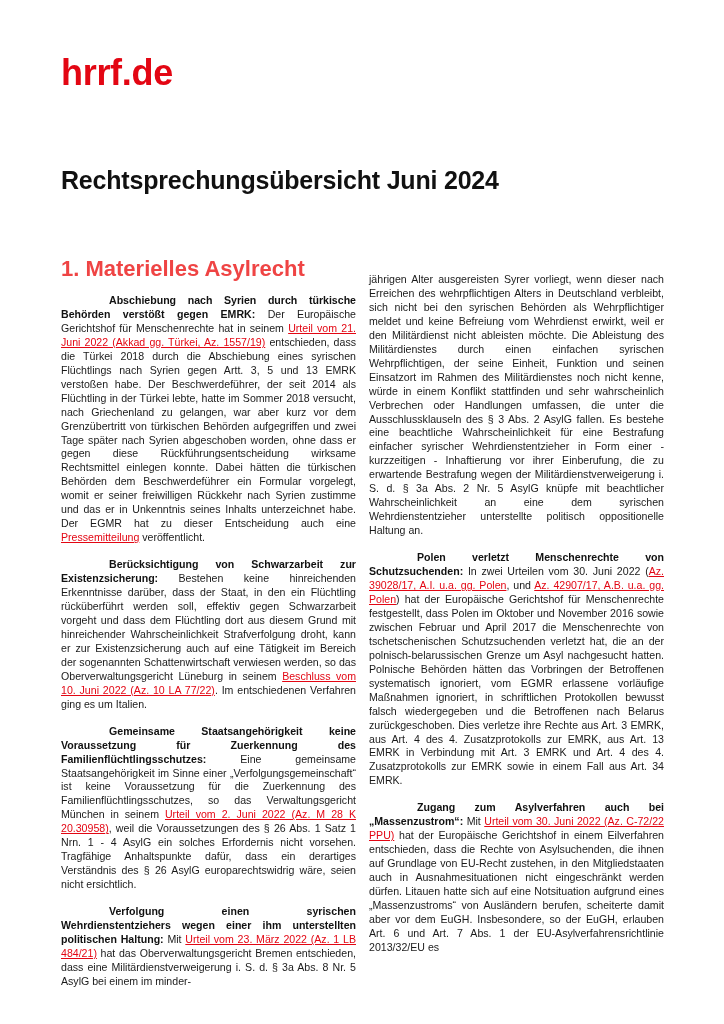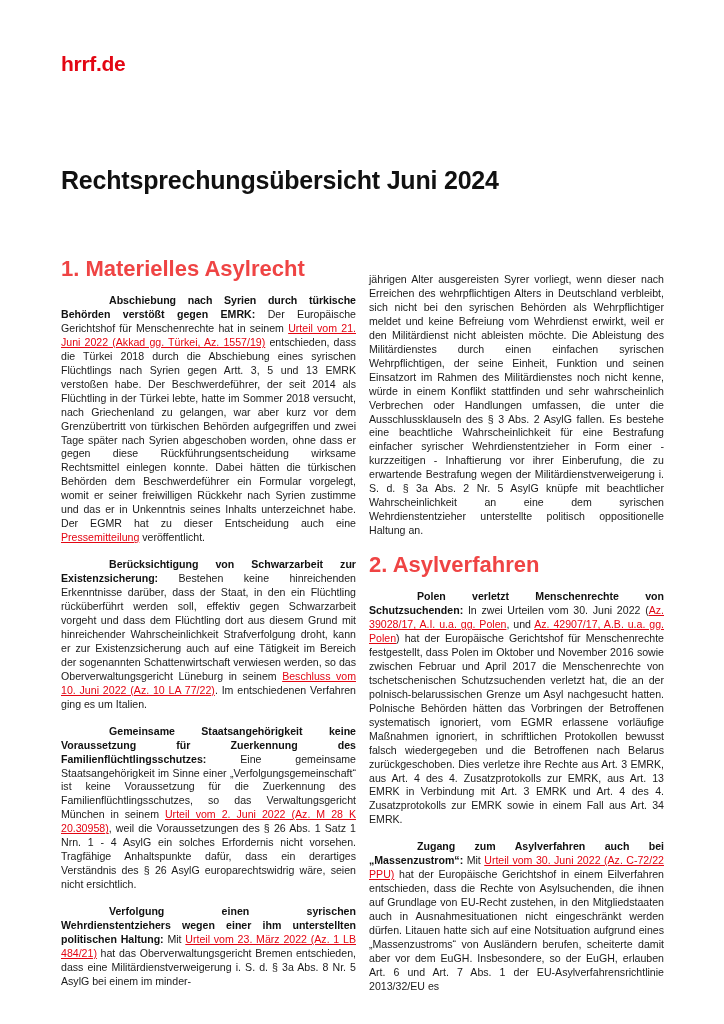--- a/index.html
+++ b/index.html
@@ -2,21 +2,21 @@
 <html><head>
 <meta charset="utf-8">
 <style>
   html, body { margin: 0; padding: 0; background: #ffffff; }
   body {
     width: 724px; height: 1024px; position: relative; overflow: hidden;
     font-family: "Liberation Sans", sans-serif; color: #1a1a1a;
   }
   .brand {
     position: absolute; left: 61px; top: 52px;
-    font-size: 21px; font-weight: bold; color: #e30613; letter-spacing: -0.3px;
+    font-size: 36px; font-weight: bold; color: #e30613; letter-spacing: -0.3px;
   }
   .title {
     position: absolute; left: 61px; top: 166px;
     font-size: 25px; font-weight: bold; color: #111; letter-spacing: -0.2px;
   }
   .col {
     position: absolute; top: 262px; width: 295px;
     font-size: 10.6px; line-height: 13.95px; text-align: justify;
     hyphens: manual;
   }
@@ -55,21 +55,20 @@
   <p class="entry" id="flow-entry">
     <span class="lead">Verfolgung einen syrischen Wehrdienstentziehers wegen einer ihm unterstellten politischen Haltung:</span><span> Mit </span><a class="link">Urteil vom 23. März 2022 (Az. 1 LB 484/21)</a><span id="flow-text"> hat das Oberverwaltungsgericht Bremen entschieden, dass eine Militärdienstverweigerung i. S. d. § 3a Abs. 8 Nr. 5 AsylG bei einem im minder-</span>
   </p>
 </div>
 
 <div class="col col-right">
   <p class="entry">
     <span id="flow-text-cont">jährigen Alter ausgereisten Syrer vorliegt, wenn dieser nach Erreichen des wehrpflichtigen Alters in Deutschland verbleibt, sich nicht bei den syrischen Behörden als Wehrpflichtiger meldet und keine Befreiung vom Wehrdienst erwirkt, weil er den Militärdienst nicht ableisten möchte. Die Ableistung des Militärdienstes durch einen einfachen syrischen Wehrpflichtigen, der seine Einheit, Funktion und seinen Einsatzort im Rahmen des Militärdienstes noch nicht kenne, würde in einem Konflikt stattfinden und sehr wahrscheinlich Verbrechen oder Handlungen umfassen, die unter die Ausschlussklauseln des § 3 Abs. 2 AsylG fallen. Es bestehe eine beachtliche Wahrscheinlichkeit für eine Bestrafung einfacher syrischer Wehrdienstentzieher in Form einer - kurzzeitigen - Inhaftierung vor ihrer Einberufung, die zu erwartende Bestrafung wegen der Militärdienstverweigerung i. S. d. § 3a Abs. 2 Nr. 5 AsylG knüpfe mit beachtlicher Wahrscheinlichkeit an eine dem syrischen Wehrdienstentzieher unterstellte politisch oppositionelle Haltung an.</span>
   </p>
 
-  <h2 class="section-heading sec2">2. Asylverfahren</h2>
 
   <p class="entry">
     <span class="lead">Polen verletzt Menschenrechte von Schutzsuchenden:</span><span> In zwei Urteilen vom 30. Juni 2022 (</span><a class="link">Az. 39028/17, A.I. u.a. gg. Polen</a><span>, und </span><a class="link">Az. 42907/17, A.B. u.a. gg. Polen</a><span>) hat der Europäische Gerichtshof für Menschenrechte festgestellt, dass Polen im Oktober und November 2016 sowie zwischen Februar und April 2017 die Menschenrechte von tschetschenischen Schutzsuchenden verletzt hat, die an der polnisch-belarussischen Grenze um Asyl nachgesucht hatten. Polnische Behörden hätten das Vorbringen der Betroffenen systematisch ignoriert, vom EGMR erlassene vorläufige Maßnahmen ignoriert, in schriftlichen Protokollen bewusst falsch wiedergegeben und die Betroffenen nach Belarus zurückgeschoben. Dies verletze ihre Rechte aus Art. 3 EMRK, aus Art. 4 des 4. Zusatzprotokolls zur EMRK, aus Art. 13 EMRK in Verbindung mit Art. 3 EMRK und Art. 4 des 4. Zusatzprotokolls zur EMRK sowie in einem Fall aus Art. 34 EMRK.</span>
   </p>
 
   <p class="entry">
     <span class="lead">Zugang zum Asylverfahren auch bei „Massenzustrom“:</span><span> Mit </span><a class="link">Urteil vom 30. Juni 2022 (Az. C-72/22 PPU)</a><span> hat der Europäische Gerichtshof in einem Eilverfahren entschieden, dass die Rechte von Asylsuchenden, die ihnen auf Grundlage von EU-Recht zustehen, in den Mitgliedstaaten auch in Ausnahmesituationen nicht eingeschränkt werden dürfen. Litauen hatte sich auf eine Notsituation aufgrund eines „Massenzustroms“ von Ausländern berufen, scheiterte damit aber vor dem EuGH. Insbesondere, so der EuGH, erlauben Art. 6 und Art. 7 Abs. 1 der EU-Asylverfahrensrichtlinie 2013/32/EU es</span>
   </p>
 </div>
 

